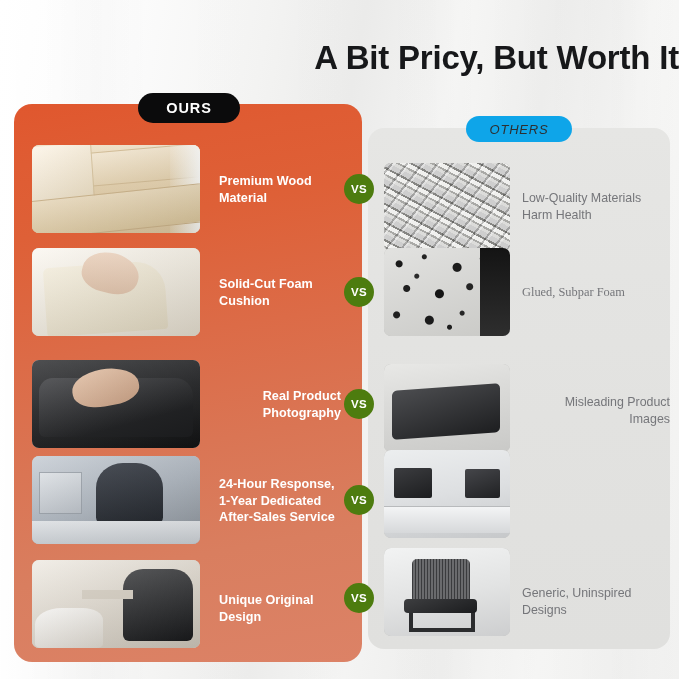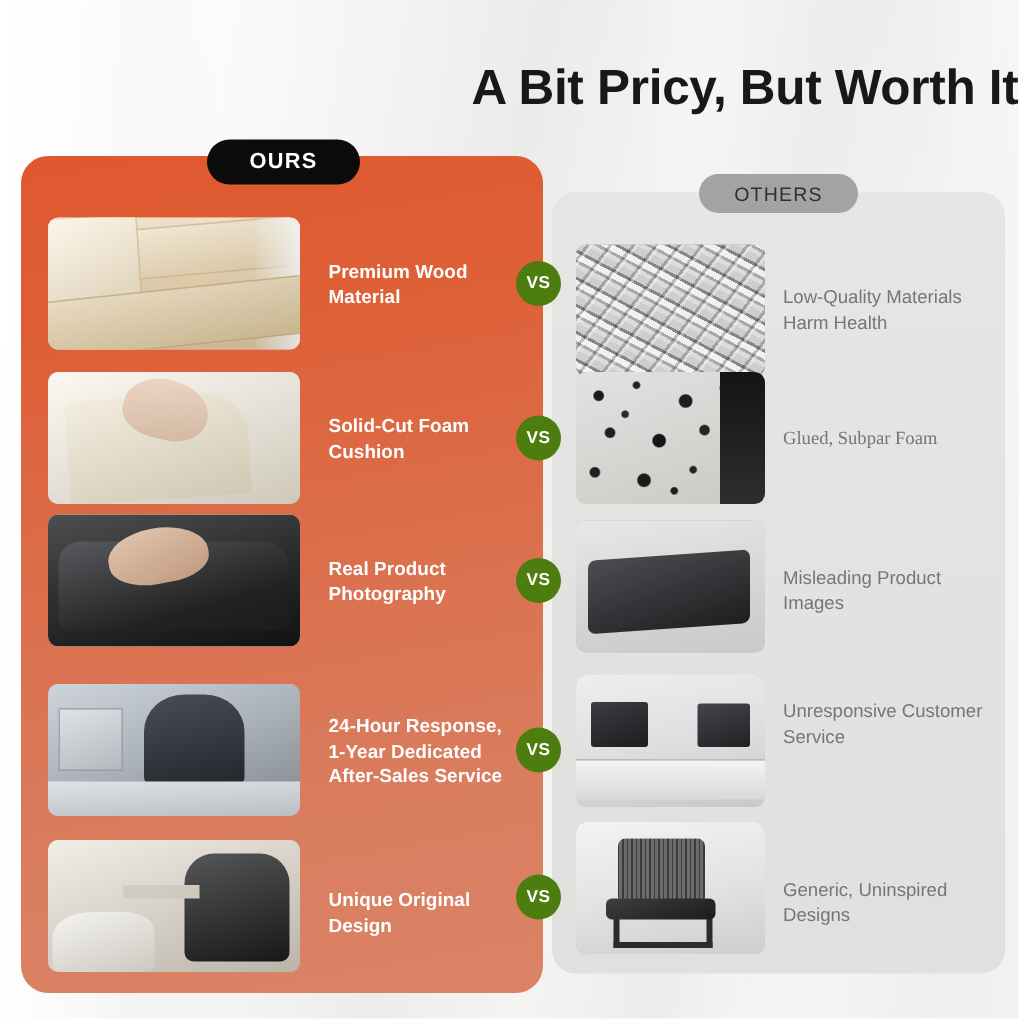--- a/index.html
+++ b/index.html
@@ -102,29 +102,30 @@
     justify-content: center;
     z-index: 6;
   }
 
   .badge-others {
     position: absolute;
     left: 466px;
     top: 116px;
     width: 106px;
     height: 26px;
-    background: #a3a3a3;
+    background: #0ea5e9;
     border-radius: 14px;
     color: #2d2f31;
     font-size: 13px;
     letter-spacing: 0.8px;
     display: flex;
     align-items: center;
     justify-content: center;
     z-index: 6;
+    font-style: italic;
   }
 
   
   .row {
     position: absolute;
     left: 0;
     width: 679px;
     height: 90px;
   }
 
@@ -488,21 +489,21 @@
   <div class="label-ours" style="top:28px;">Solid-Cut Foam Cushion</div>
   <div class="vs-badge" style="top:29px;">VS</div>
   <div class="thumb-others" style="top:0px;">
     <div class="art art-speckle">
       <div class="speckle-dark"></div>
     </div>
   </div>
   <div class="label-others" style="top:36px;font-family:Liberation Serif, serif;">Glued, Subpar Foam</div>
 </div>
 
-<div class="row" style="top:343px;">
+<div class="row" style="top:360px;text-align:right;">
   <div class="thumb-ours">
     <div class="art art-leather"></div>
     <div class="art-shade"></div>
   </div>
   <div class="label-ours" style="top:28px;">Real Product Photography</div>
   <div class="vs-badge" style="top:29px;">VS</div>
   <div class="thumb-others" style="top:4px;">
     <div class="art art-block"></div>
   </div>
   <div class="label-others" style="top:34px;">Misleading Product Images</div>
@@ -515,21 +516,20 @@
     </div>
     <div class="art-shade"></div>
   </div>
   <div class="label-ours" style="top:20px;">24-Hour Response, 1-Year Dedicated After-Sales Service</div>
   <div class="vs-badge" style="top:29px;">VS</div>
   <div class="thumb-others" style="top:-6px;">
     <div class="art art-desks">
       <div class="desk-surface"></div>
     </div>
   </div>
-  <div class="label-others" style="top:10px;">Unresponsive Customer Service</div>
 </div>
 
 <div class="row" style="top:560px;">
   <div class="thumb-ours">
     <div class="art art-room">
       <div class="room-desk"></div>
     </div>
     <div class="art-shade"></div>
   </div>
   <div class="label-ours" style="top:32px;">Unique Original Design</div>

